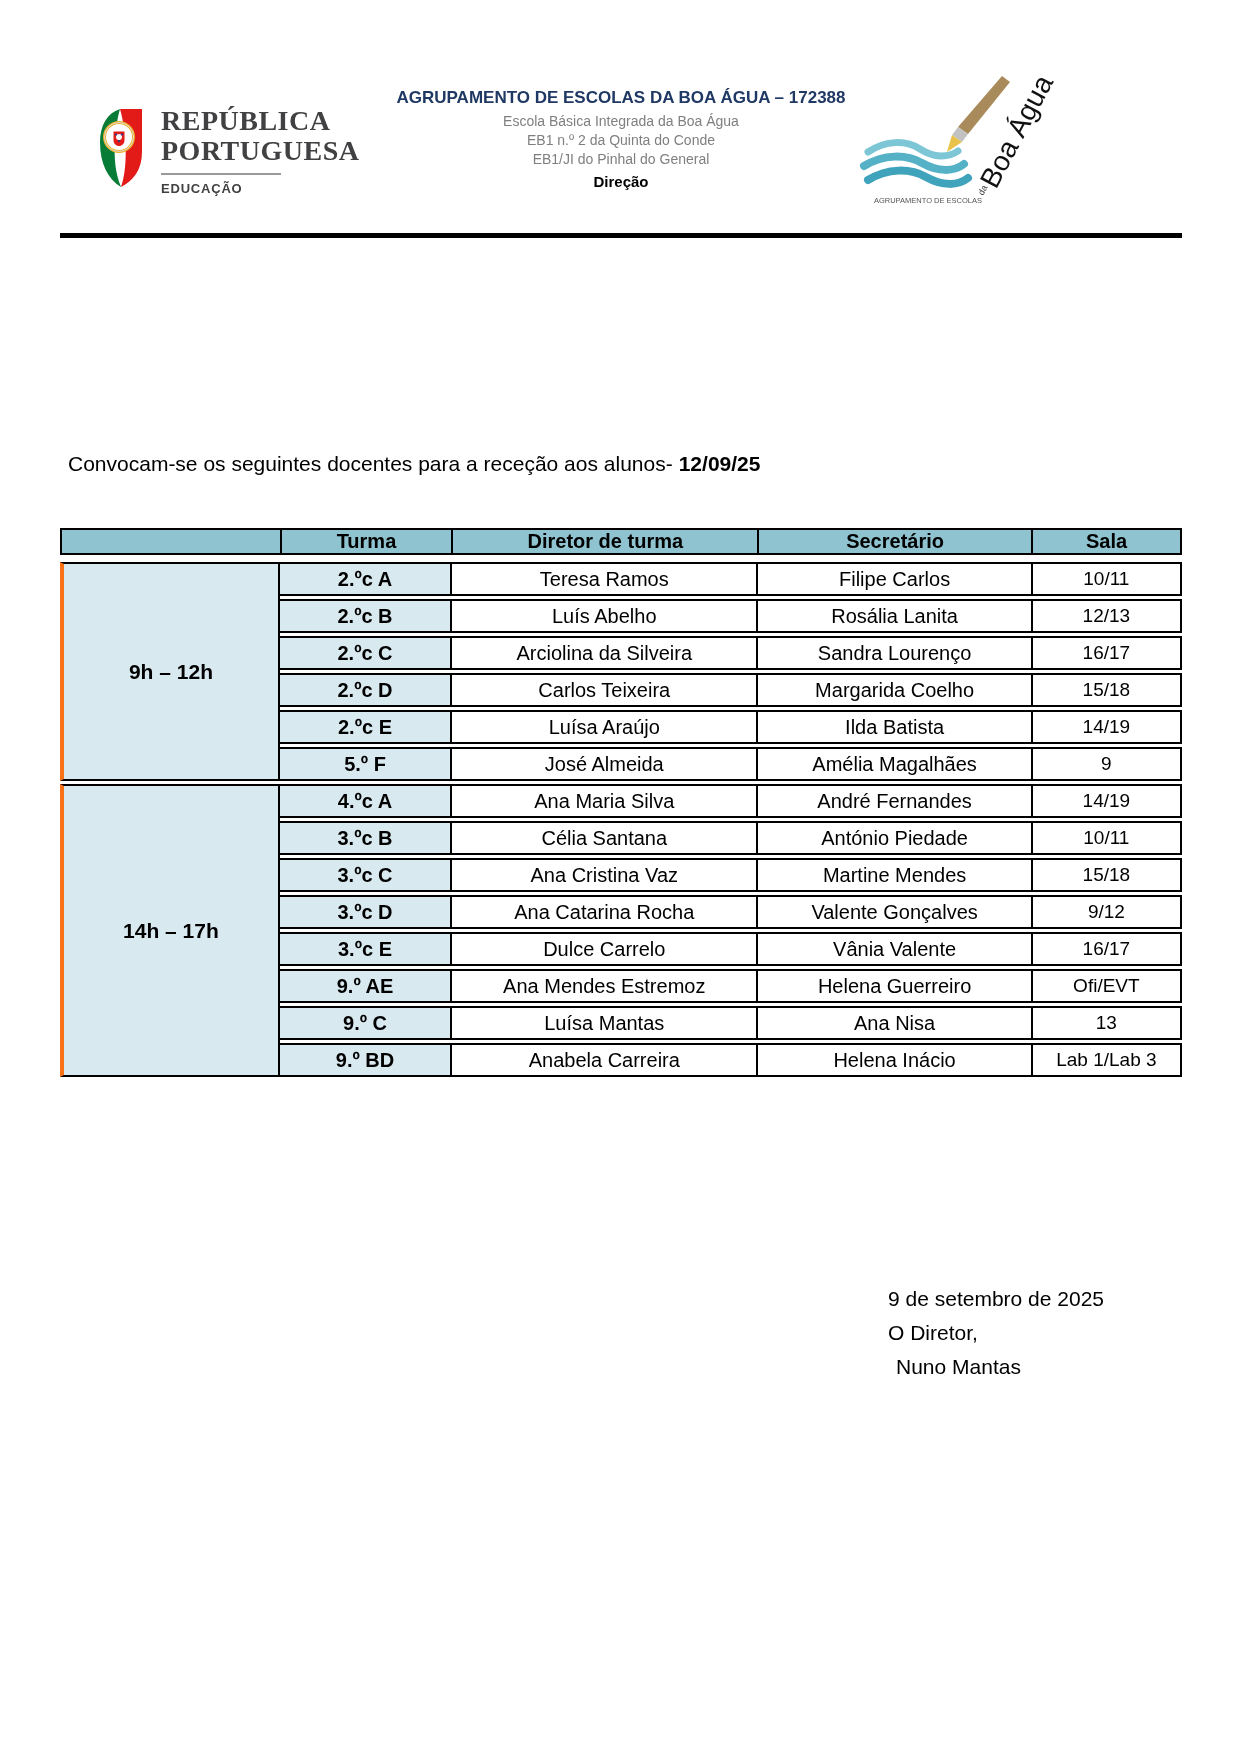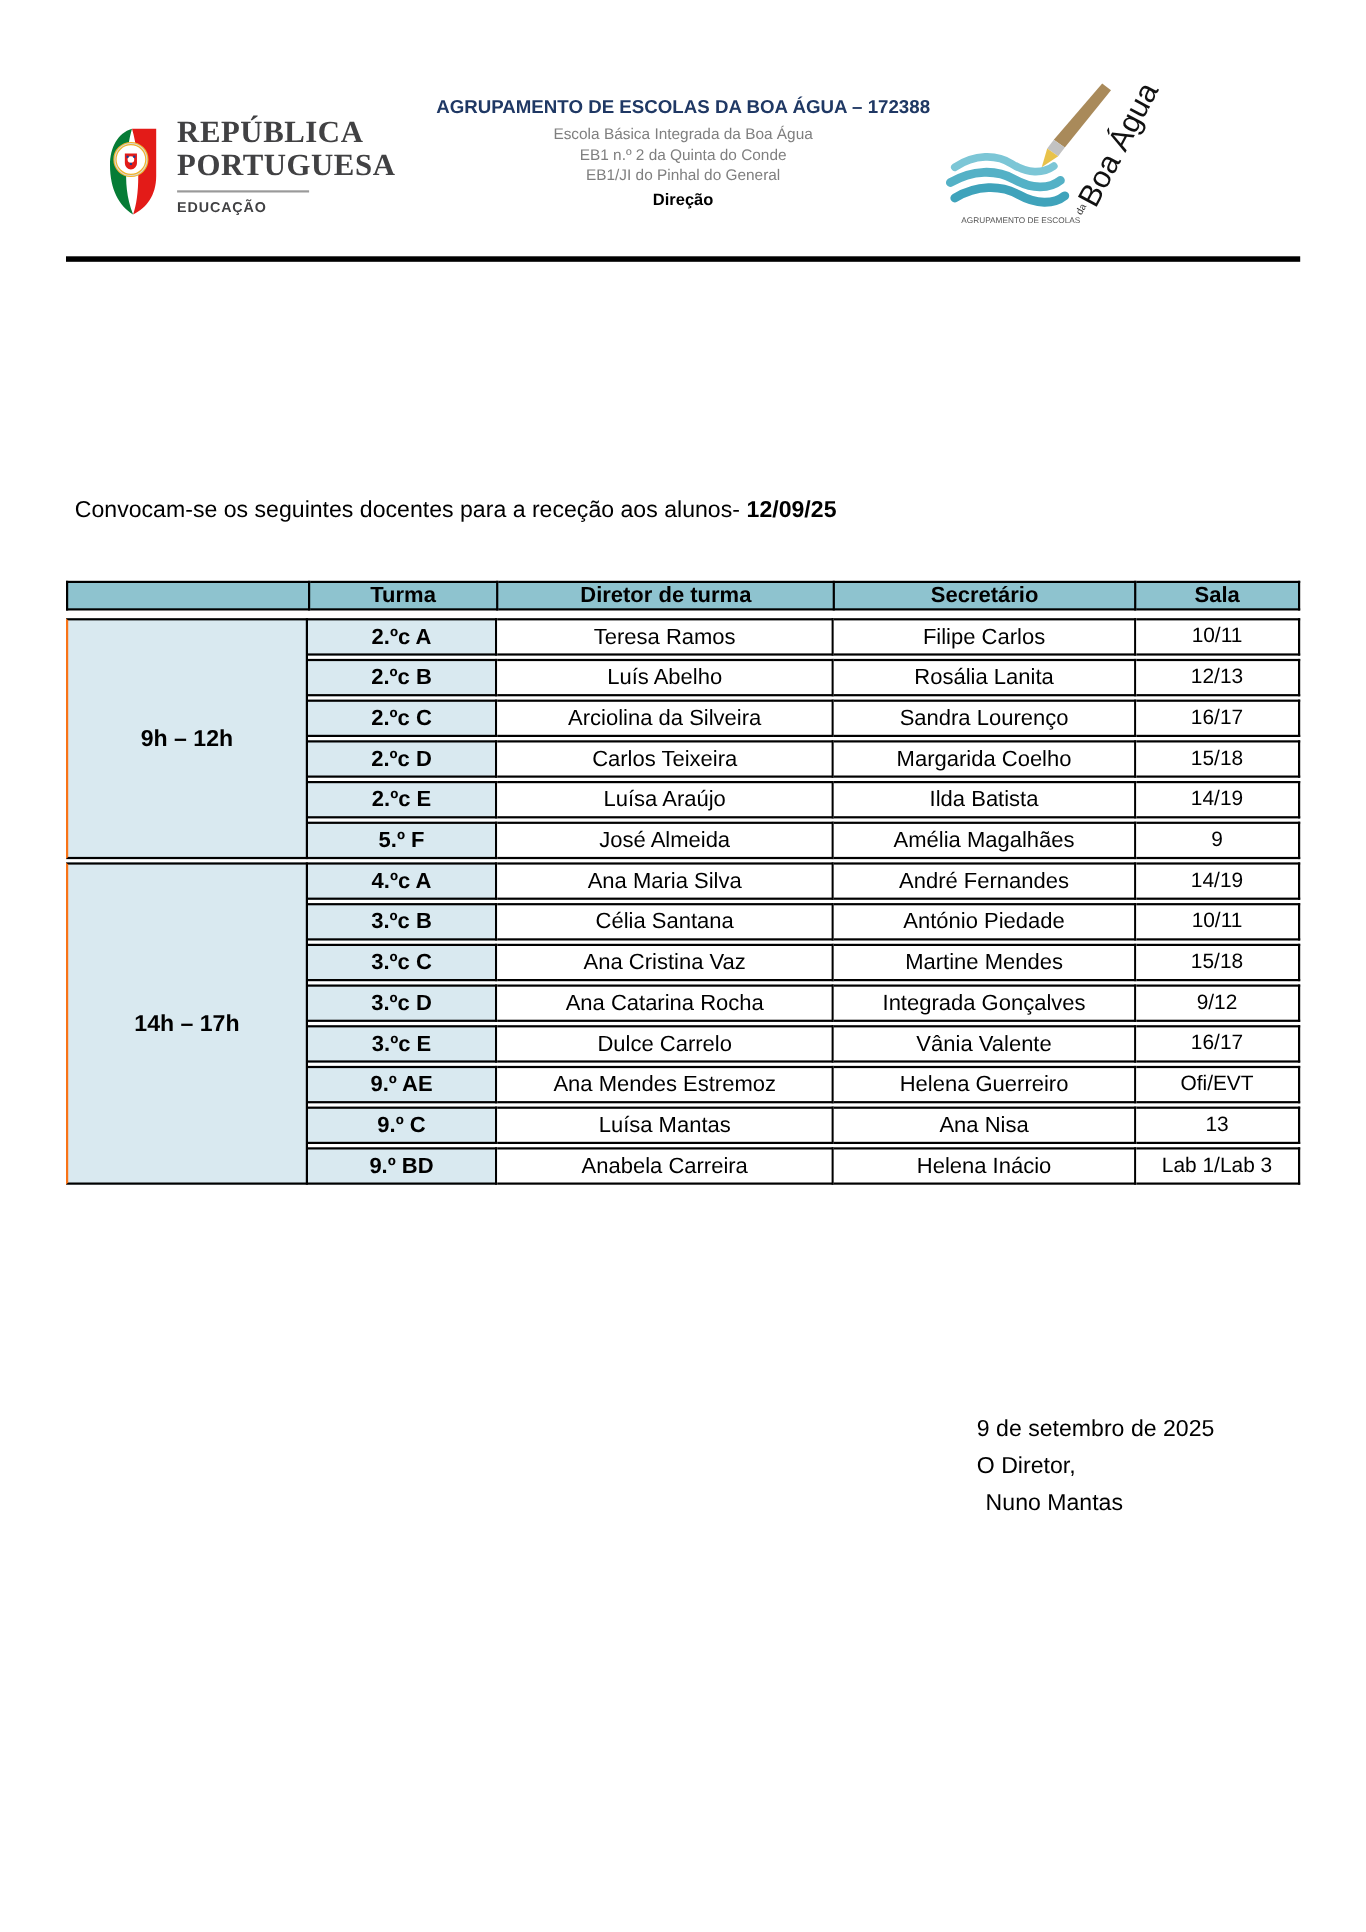--- a/index.html
+++ b/index.html
@@ -4,21 +4,21 @@
 <style>
   * { margin:0; padding:0; box-sizing:border-box; }
   html,body { background:#ffffff; }
   .page {
     position:relative; width:1242px; height:1756px; margin:0 auto;
     background:#fff; color:#000;
     font-family:"Liberation Sans", sans-serif; overflow:hidden;
   }
 
   
-  .gov-logo { position:absolute; left:95px; top:100px; display:flex; gap:14px; align-items:flex-end; }
+  .gov-logo { position:absolute; left:95px; top:100px; display:flex; gap:14px; align-items:center; }
   .gov-text { padding-top:6px; }
   .gov-line { font-family:"Liberation Serif", serif; font-weight:bold; font-size:28px; line-height:30px; color:#414143; letter-spacing:.5px; }
   .gov-sep { width:120px; border-top:2px solid #9a9a9a; margin:7px 0 6px; }
   .gov-sub { font-size:13px; font-weight:bold; color:#414143; letter-spacing:.8px; }
 
   
   .school-header { position:absolute; left:0; right:0; top:88px; text-align:center; }
   .school-name { font-size:17px; font-weight:bold; color:var(--navy,#1f3864); margin-bottom:4px; }
   .school-line { font-size:14px; color:var(--gray,#7f7f7f); line-height:19px; }
   .school-dept { font-size:15px; font-weight:bold; color:#000; margin-top:4px; }
@@ -40,21 +40,21 @@
   .head-table th {
     border:2px solid #000; background:var(--header-bg,#8ec3cf);
     font-size:20px; font-weight:bold; height:20px; padding:0 2px;
   }
   .body-table { border-collapse:separate; border-spacing:0 3px; margin-top:-3px; }
   .body-table td {
     border:2px solid #000; border-left:0; background:#fff;
     height:34px; padding:0 4px; text-align:center; vertical-align:middle;
     font-size:20px;
   }
-  .body-table td.first { border-left:2px solid #f97316; }
+  .body-table td.first { border-left:4px solid #f97316; }
   .body-table td.time  { background:var(--cell-bg,#d9e9f0); font-weight:bold; font-size:21px; }
   .body-table td.turma { background:var(--cell-bg,#d9e9f0); font-weight:bold; }
   .body-table td.sala  { font-size:19px; }
 
   
   .footer { position:absolute; left:888px; top:1282px; font-size:21px; line-height:34px; }
   .footer-name { padding-left:8px; }
 </style>
 </head>
 <body>
@@ -186,21 +186,21 @@
           </tr>
           <tr>
             <td class="turma">3.ºc C</td>
             <td>Ana Cristina Vaz</td>
             <td>Martine Mendes</td>
             <td class="sala">15/18</td>
           </tr>
           <tr>
             <td class="turma">3.ºc D</td>
             <td>Ana Catarina Rocha</td>
-            <td>Integrada Gonçalves</td>
+            <td>Valente Gonçalves</td>
             <td class="sala">9/12</td>
           </tr>
           <tr>
             <td class="turma">3.ºc E</td>
             <td>Dulce Carrelo</td>
             <td>Vânia Valente</td>
             <td class="sala">16/17</td>
           </tr>
           <tr>
             <td class="turma">9.º AE</td>

